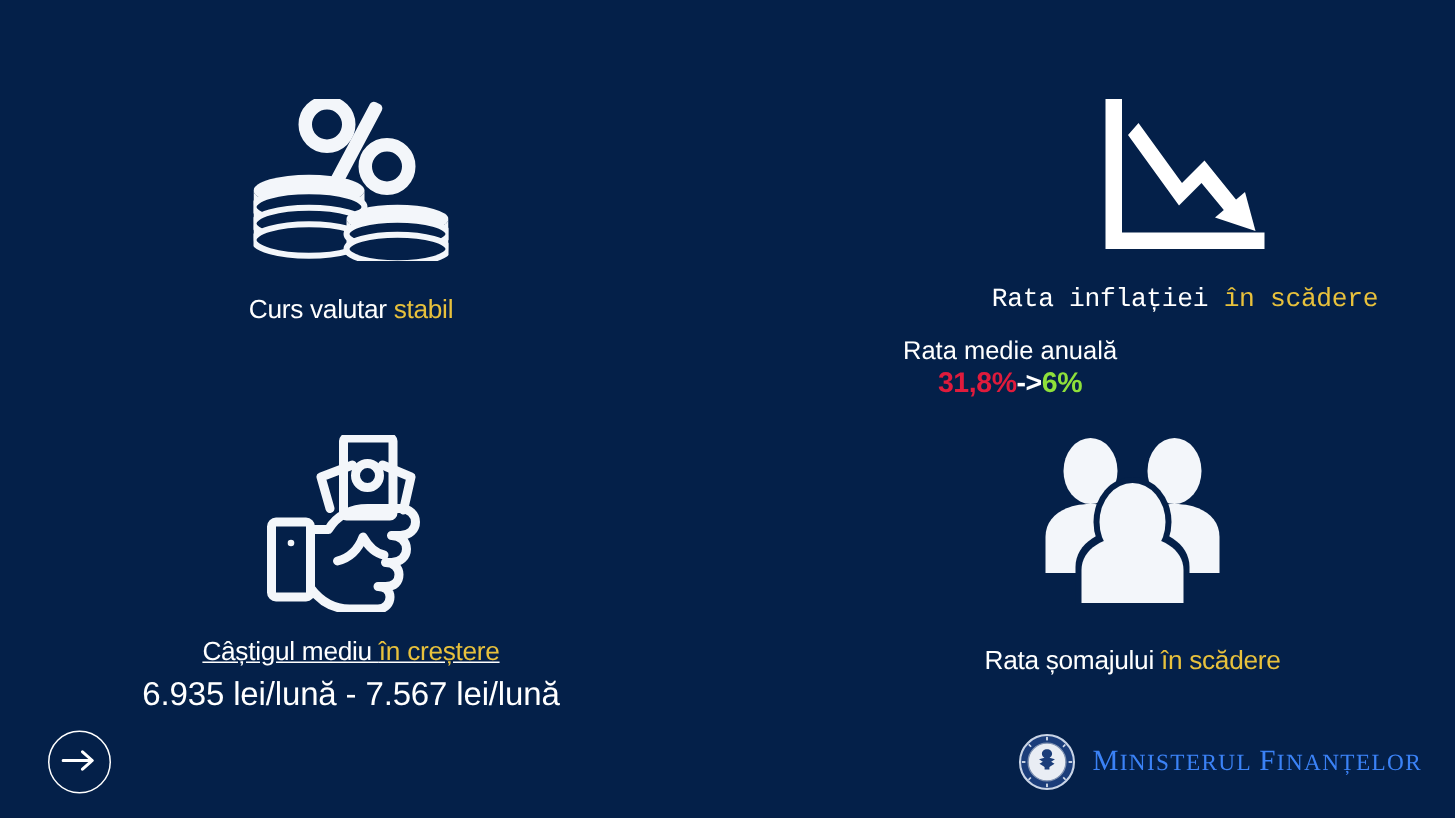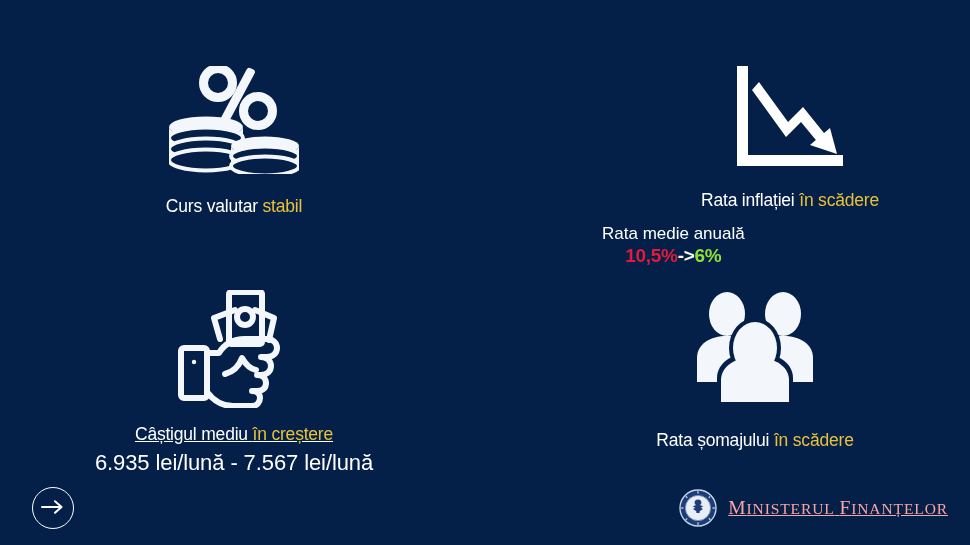--- a/index.html
+++ b/index.html
@@ -44,21 +44,21 @@
   .arrow-sep { color: #ffffff; font-weight: 700; }
 
   
   #panel-fx { left: 94px; top: 64px; width: 280px; }
   #panel-fx .icon-wrap { height: 110px; }
   #panel-fx .caption { margin-top: 22px; }
 
   
   #panel-inflation { left: 640px; top: 62px; width: 300px; }
   #panel-inflation .icon-wrap { height: 110px; }
-  #panel-inflation .caption { margin-top: 18px; }
+  #panel-inflation .caption { margin-top: 18px; font-family: Liberation Mono, monospace; }
 
   .rate-cols {
     position: absolute;
     left: 0; top: 146px;
     width: 360px;
     margin-left: -38px;
     display: flex;
     justify-content: space-between;
   }
   .rate-col { text-align: center; }
@@ -120,23 +120,22 @@
   }
   #brand-seal {
     width: 38px;
     height: 38px;
     flex: 0 0 38px;
   }
   #brand-name {
     font-family: "Liberation Serif", serif;
     font-size: 15.5px;
     letter-spacing: 0.9px;
-    color: #fca5a5;
-    white-space: nowrap;
-    text-decoration: underline;
+    color: #3b82f6;
+    white-space: nowrap;
   }
   
   #brand-name .bc { font-size: 19.5px; }
 </style>
 </head>
 <body>
 
 <div id="slide">
 
   <div class="panel" id="panel-fx">
@@ -190,21 +189,21 @@
           <path d="M106 88 L79 79 L99 62 Z"></path>
         </g>
       </svg>
     </div>
     <div class="caption"><span>Rata inflației </span><span class="hl-gold">în scădere</span></div>
 
     <div class="rate-cols">
 
       <div class="rate-col" id="rate-col-right">
         <div class="rc-label">Rata medie anuală</div>
-        <div class="rc-values"><span class="hl-red">10,5%</span><span class="arrow-sep">-&gt;</span><span class="hl-green">6%</span></div>
+        <div class="rc-values"><span class="hl-red">31,8%</span><span class="arrow-sep">-&gt;</span><span class="hl-green">6%</span></div>
       </div>
     </div>
   </div>
 
   <div class="panel" id="panel-wage">
     <div class="icon-wrap">
       <svg width="122" height="118" viewBox="0 0 122 118" aria-hidden="true">
         <g fill="none" stroke="#f3f6fa" stroke-width="6" stroke-linejoin="round" stroke-linecap="round">
 
           <path d="M47 49 L41 28 L62 20"></path>

